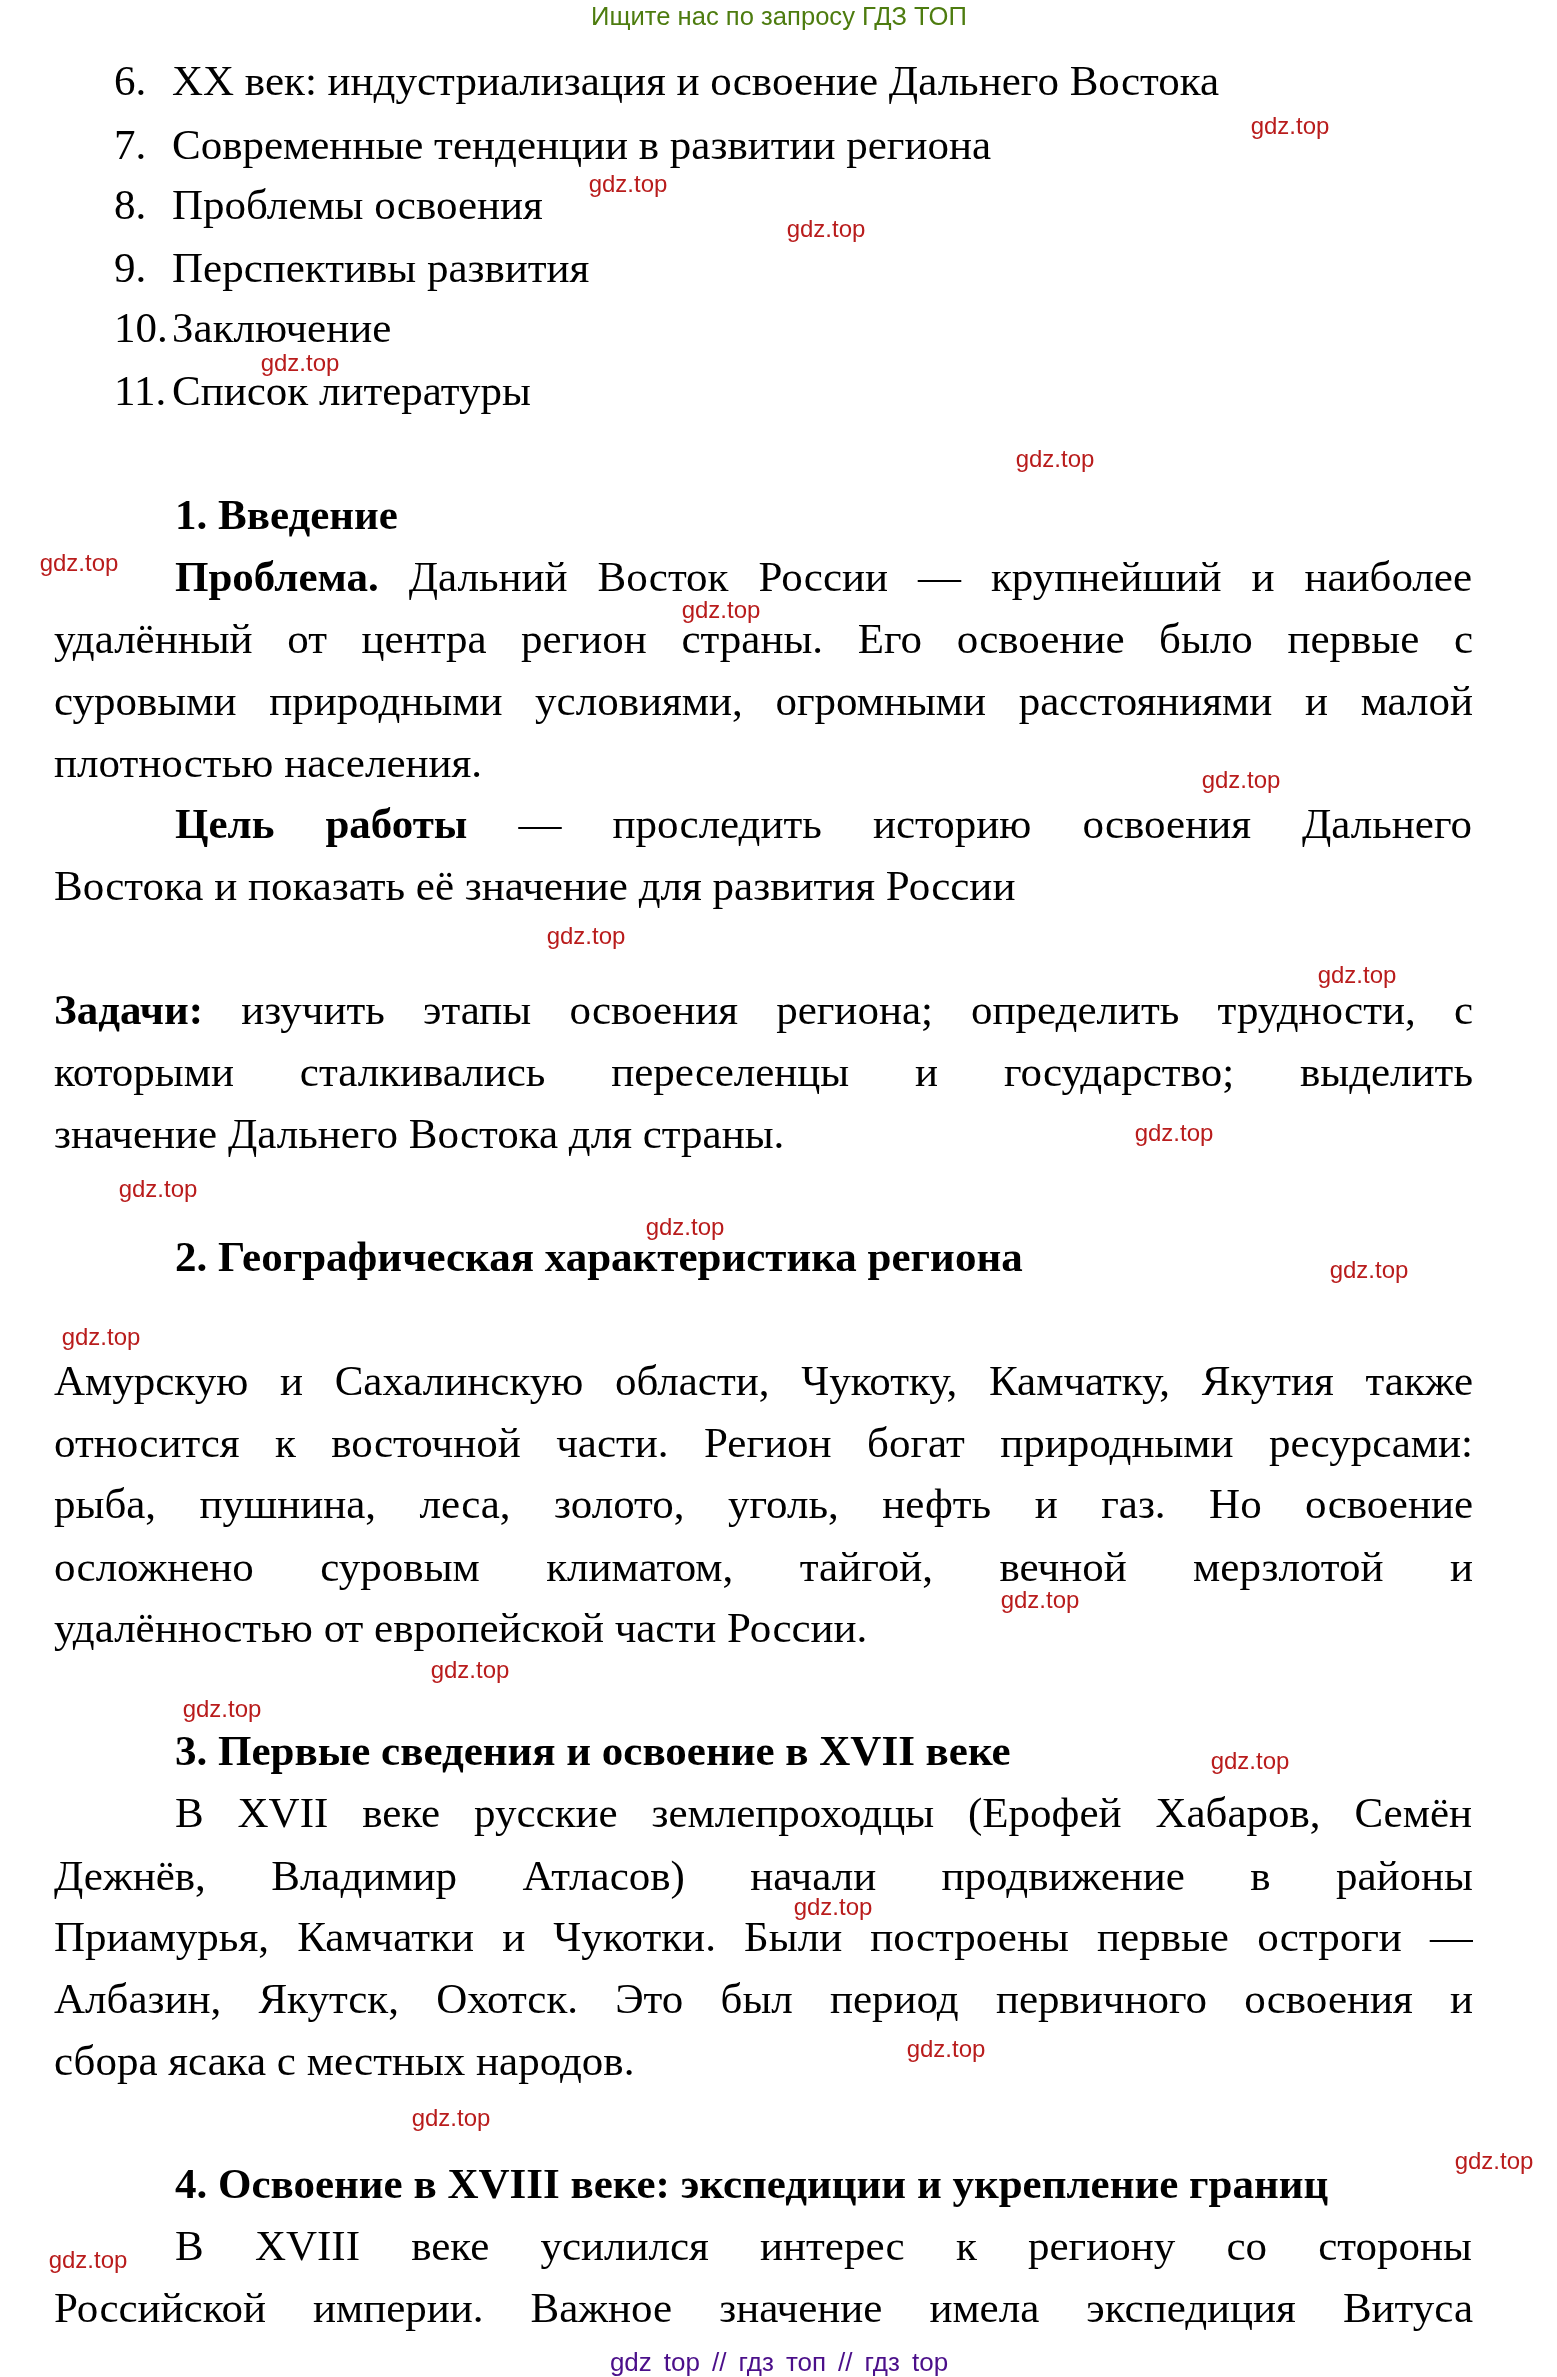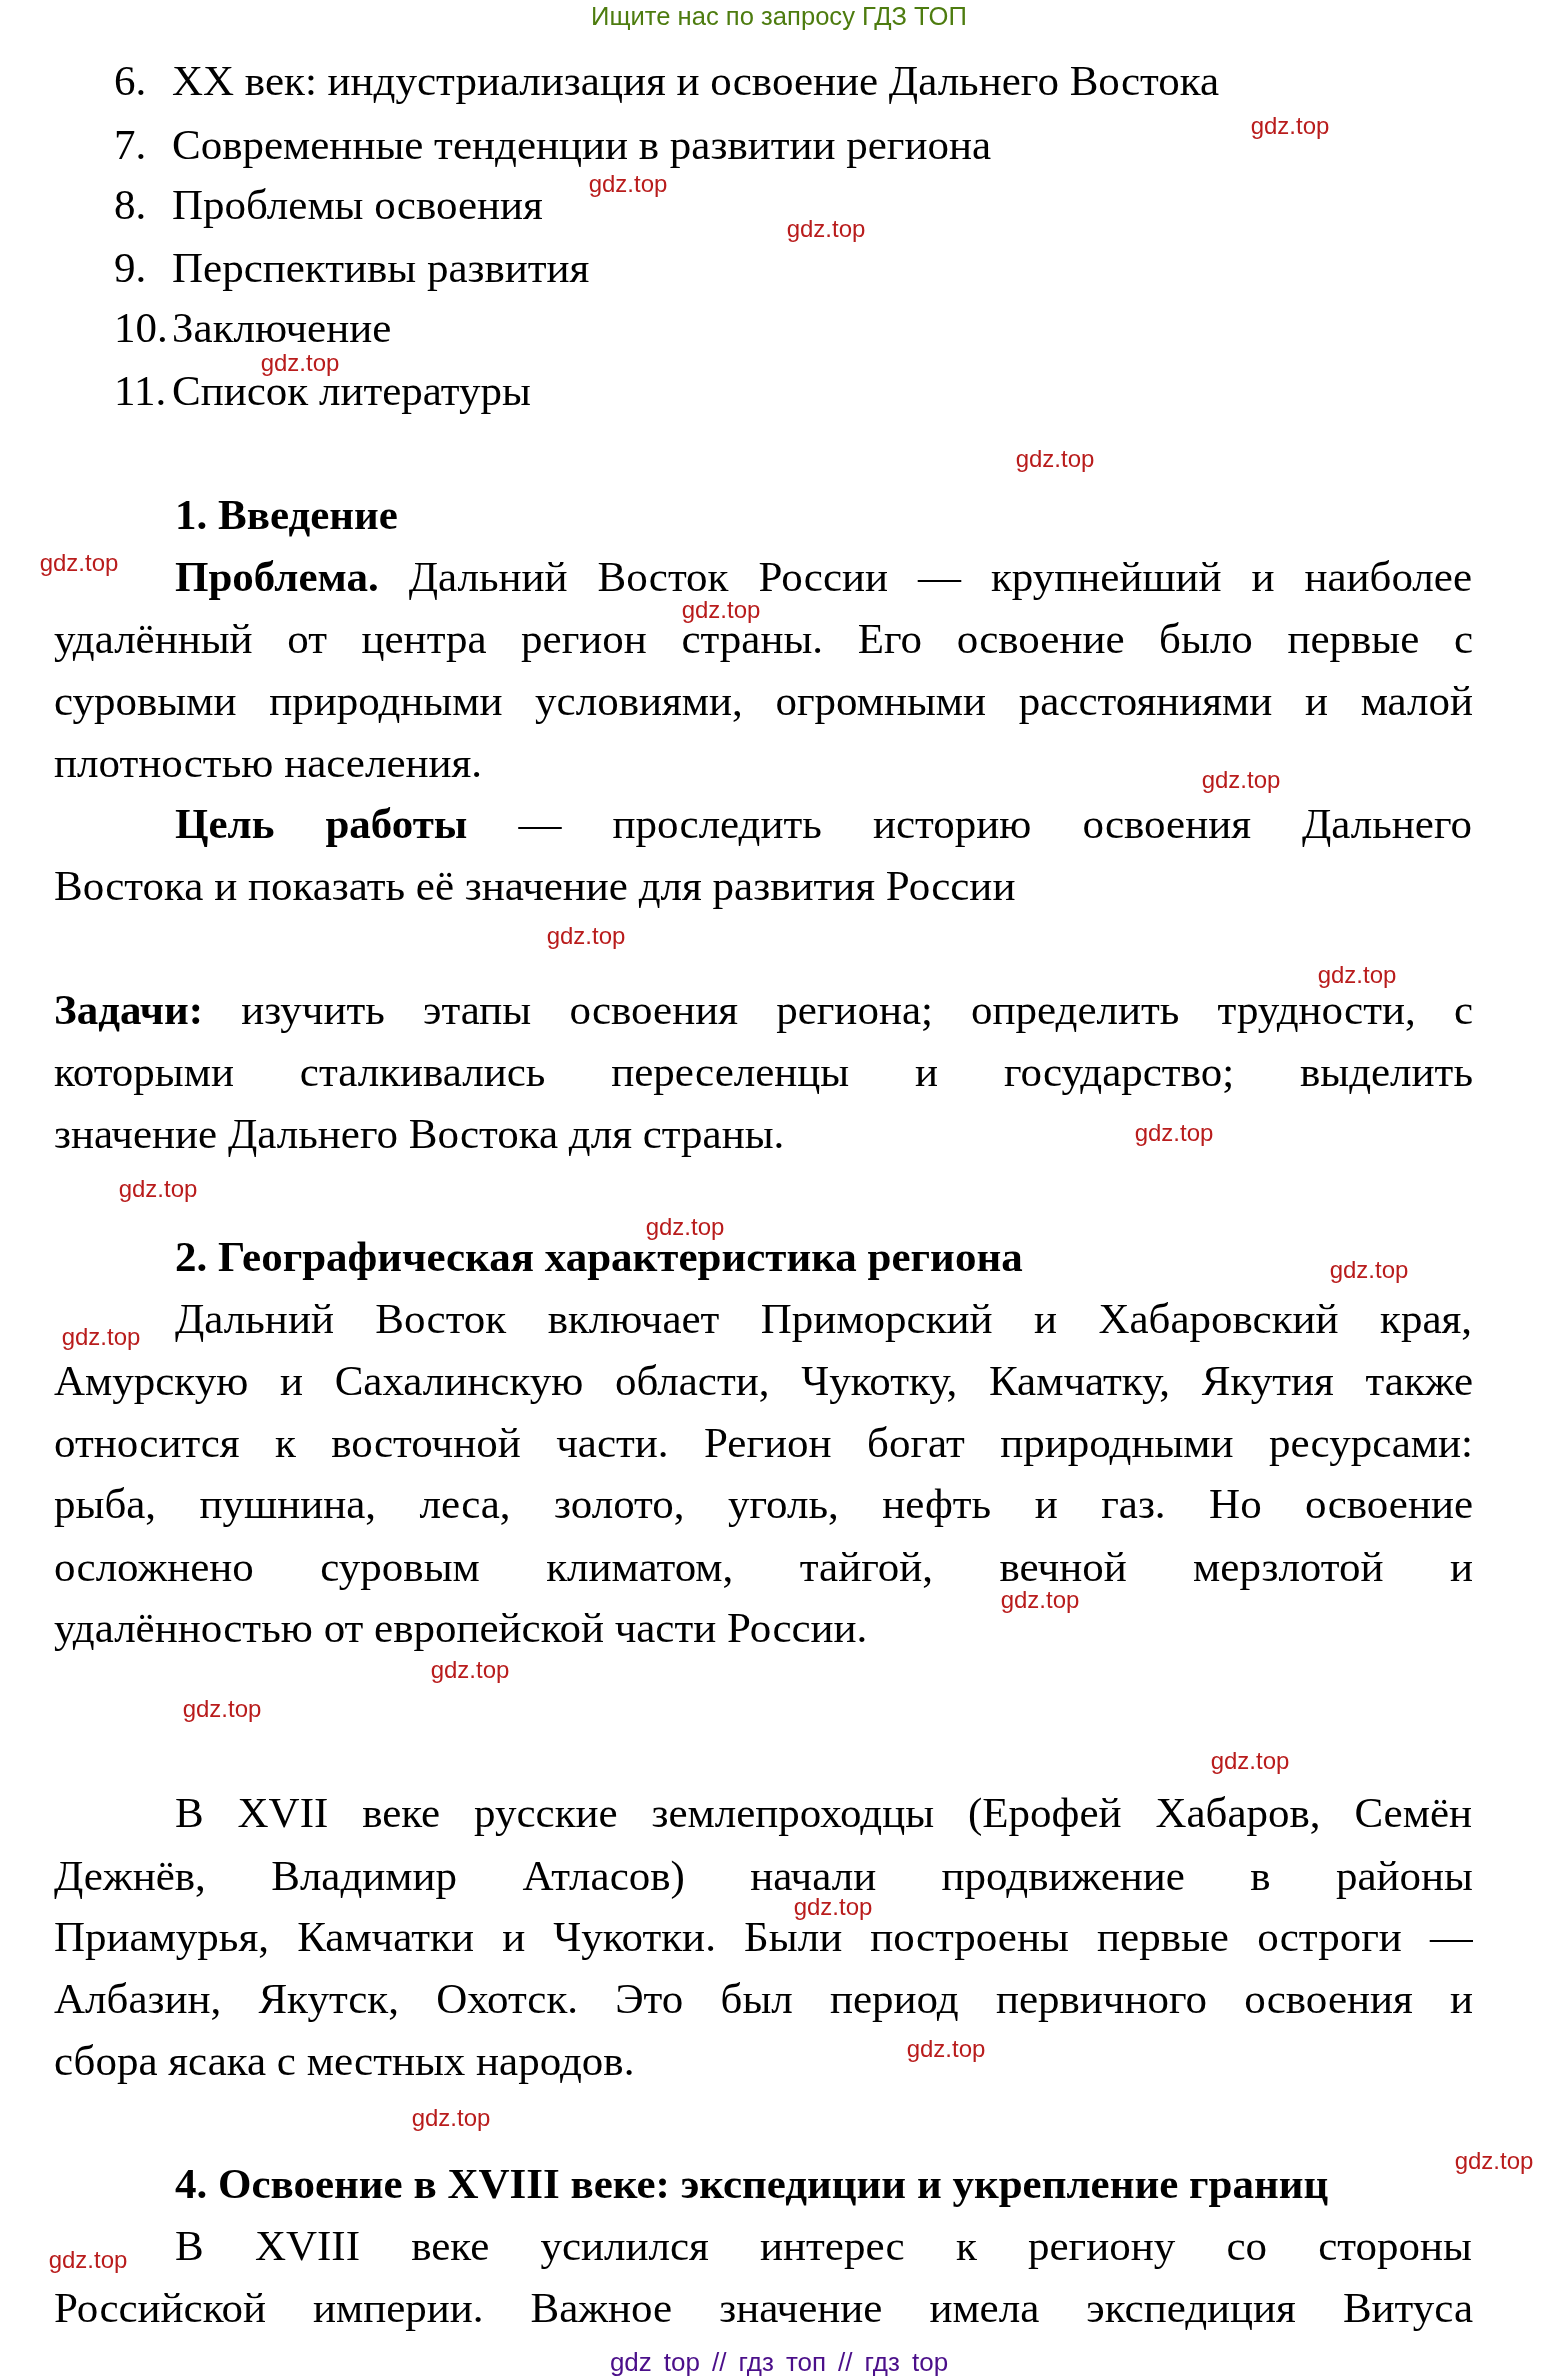--- a/index.html
+++ b/index.html
@@ -77,27 +77,27 @@
   <div class="line" style="left:54px; top:735px;">плотностью населения.</div>
 
   <div class="line j" style="left:175px; top:796px; width:1297px;"><b>Цель работы</b> <span>— проследить историю освоения Дальнего</span></div>
   <div class="line j" style="left:54px; top:982px; width:1419px;"><b>Задачи:</b> <span>изучить этапы освоения региона; определить трудности, с</span></div>
 
   <div class="line" style="left:54px; top:858px;">Востока и показать её значение для развития России</div>
   <div class="line j" style="left:54px; top:1044px; width:1419px;">которыми сталкивались переселенцы и государство; выделить</div>
   <div class="line" style="left:54px; top:1106px;">значение Дальнего Востока для страны.</div>
 
   <div class="line heading" style="left:175px; top:1229px;">2. Географическая характеристика региона</div>
-  <div class="line j" style="left:175px; top:1291px; width:1297px;">Дальний Восток включает Приморский и Хабаровский края,</div>
   <div class="line j" style="left:54px; top:1353px; width:1419px;">Амурскую и Сахалинскую области, Чукотку, Камчатку, Якутия также</div>
   <div class="line j" style="left:54px; top:1415px; width:1419px;">относится к восточной части. Регион богат природными ресурсами:</div>
   <div class="line j" style="left:54px; top:1476px; width:1419px;">рыба, пушнина, леса, золото, уголь, нефть и газ. Но освоение</div>
   <div class="line" style="left:54px; top:1600px;">удалённостью от европейской части России.</div>
   <div class="line j" style="left:54px; top:1539px; width:1419px;">осложнено суровым климатом, тайгой, вечной мерзлотой и</div>
 
+  <div class="line heading" style="left:175px; top:1723px;">3. Первые сведения и освоение в XVII веке</div>
   <div class="line j" style="left:175px; top:1785px; width:1297px;">В XVII веке русские землепроходцы (Ерофей Хабаров, Семён</div>
   <div class="line j" style="left:54px; top:1848px; width:1419px;">Дежнёв, Владимир Атласов) начали продвижение в районы</div>
   <div class="line j" style="left:54px; top:1909px; width:1419px;">Приамурья, Камчатки и Чукотки. Были построены первые остроги —</div>
   <div class="line j" style="left:54px; top:1971px; width:1419px;">Албазин, Якутск, Охотск. Это был период первичного освоения и</div>
   <div class="line" style="left:54px; top:2033px;">сбора ясака с местных народов.</div>
 
   <div class="line heading" style="left:175px; top:2156px;">4. Освоение в XVIII веке: экспедиции и укрепление границ</div>
   <div class="line j" style="left:175px; top:2218px; width:1297px;">В XVIII веке усилился интерес к региону со стороны</div>
   <div class="line j" style="left:54px; top:2280px; width:1419px;">Российской империи. Важное значение имела экспедиция Витуса</div>
 

